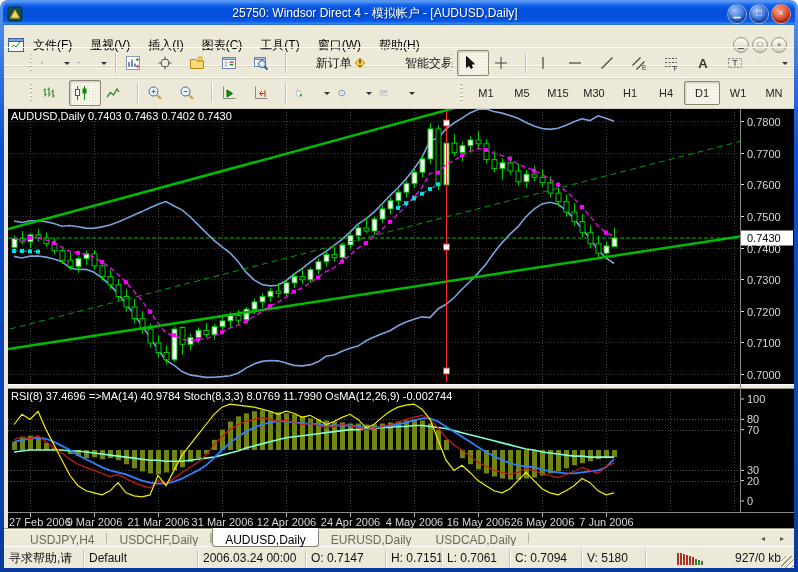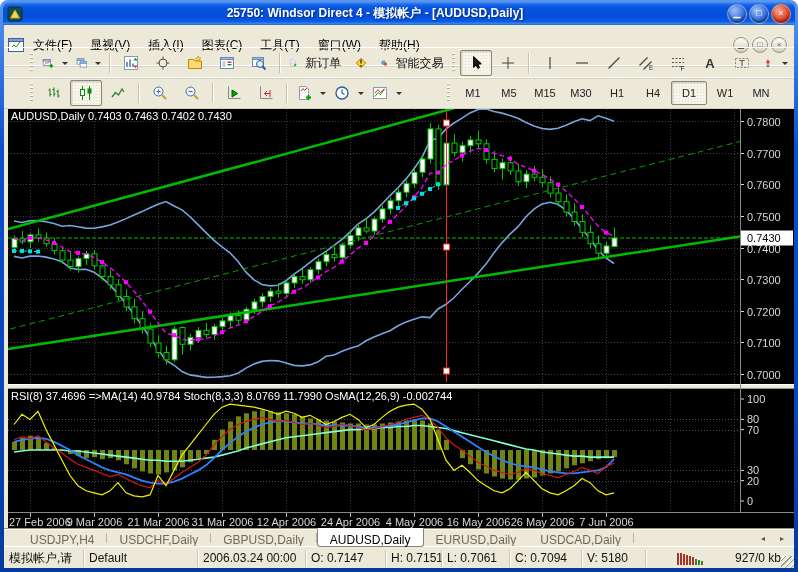--- a/index.html
+++ b/index.html
@@ -1,31 +1,31 @@
 <!DOCTYPE html>
 <html><head>
 <meta charset="utf-8">
 <style>
 html,body{margin:0;padding:0;width:798px;height:572px;overflow:hidden;font-family:"Liberation Sans",sans-serif;user-select:none}
 .frame{position:absolute;left:0;top:0;width:798px;height:572px;background:linear-gradient(180deg,#5a96ee,#0a4fd0 26%,#0846b8 70%,#063a9c);border-radius:8px 8px 0 0}
 .titlebar{position:absolute;top:2px;left:3px;right:3px;height:23px;border-radius:7px 7px 0 0;display:flex;align-items:center;padding:0 4px;background:linear-gradient(180deg,#4a90f4 0%,#1765e8 12%,#0553e0 28%,#0450dd 62%,#0a5ae8 84%,#3c8cf0 96%,#1050b0 100%)}
-.title-text{flex:1;text-align:center;color:#fff;font-weight:bold;font-size:12px;text-shadow:1px 1px 2px #03297a;white-space:nowrap;overflow:hidden}
+.title-text{flex:1;text-align:center;color:#fff;font-weight:normal;font-size:12px;text-shadow:1px 1px 2px #03297a;white-space:nowrap;overflow:hidden}
 .tb-controls{display:flex;gap:2px}
 .wbtn{width:18px;height:18px;border-radius:50%;display:flex;align-items:center;justify-content:center;font-size:9px;line-height:9px;color:#fff;background:radial-gradient(circle at 35% 30%,#9cc0f8,#2c66d8 65%,#1a4bb0);border:1px solid rgba(255,255,255,.35);box-shadow:inset 0 -2px 3px rgba(0,0,0,.45)}
 .wbtn.close{background:radial-gradient(circle at 35% 30%,#f8a088,#e0452a 60%,#a02010)}
 .client{position:absolute;left:4px;right:4px;top:25px;bottom:4px;background:#ECE9D8;overflow:hidden}
 .menubar{position:absolute;top:0;left:0;right:0;height:22px;display:flex;align-items:center;padding:9px 4px;border-bottom:1px solid #fff;box-shadow:0 1px 0 #d8d4c2}
 .menu-item{padding:3px 9px;font-size:12px;color:#000}
 .menu-controls{margin-left:auto;display:flex;gap:3px;padding-right:3px}
 .mbtn{width:14px;height:14px;border-radius:50%;background:linear-gradient(#fdfcf8,#d4d0be);border:1px solid #98947e;color:#555;font-size:8px;line-height:8px;display:flex;align-items:center;justify-content:center}
 .toolbar{position:absolute;left:0;right:0;display:flex;align-items:center;height:30px;border-top:1px solid #fff;border-bottom:1px solid #d4d0c0;padding:0 2px}
 .t1{top:22px}.t2{top:52px}
 .grip{width:3px;height:20px;margin:0 5px;background:repeating-linear-gradient(180deg,#fff 0 1px,#b4b09a 1px 2px,#ece9d8 2px 4px);border-radius:1px}
 .grip.first{margin-left:24px}
-.tb-btn{min-width:24px;height:24px;display:flex;align-items:center;justify-content:center;gap:6px;padding:0 3px;border:1px solid transparent;border-radius:2px}
+.tb-btn{min-width:24px;height:24px;display:flex;align-items:center;justify-content:flex-start;gap:19px;padding:0 3px;border:1px solid transparent;border-radius:2px}
 .tb-btn.checked{border:1px solid #8a8670;background-color:#f7f5ea;background-image:radial-gradient(#e2ddc8 1px,transparent 1px);background-size:3px 3px;box-shadow:inset 1px 1px 2px rgba(0,0,0,.18)}
 .tb-label{font-size:12px;color:#111;white-space:nowrap;padding-left:2px}
 .sep{width:0;height:20px;margin:0 4px;border-left:1px solid #c4c0ac;border-right:1px solid #fff}
 .dd{width:0;height:0;border:3px solid transparent;border-top-color:#333;margin-left:2px;transform:translateY(2px)}
 .ic{width:16px;height:16px;display:block}
 .tf-btn{min-width:28px;height:22px;font-size:11px;color:#222;display:flex;align-items:center;justify-content:center;border:1px solid transparent;border-radius:2px;padding:0 3px}
 .tf-btn.checked{border:1px solid #8a8670;background-color:#f7f5ea;background-image:radial-gradient(#e2ddc8 1px,transparent 1px);background-size:3px 3px;box-shadow:inset 1px 1px 2px rgba(0,0,0,.18)}
 .tf-group{margin-left:36px;display:flex;align-items:center}
 .chart-wrap{position:absolute;left:4px;top:84px;width:786px;height:419px;background:#000}
 svg text{font-family:"Liberation Sans",sans-serif}
@@ -695,34 +695,33 @@
           <text x="598.5" y="417" fill="#d8d8d8" font-size="11" text-anchor="middle">7 Jun 2006</text>
         </svg>
     </div>
 
     <div class="tabbar">
       <span style="width:14px"></span>
       <span class="tab">USDJPY,H4</span>
       <span class="tab-div"></span>
       <span class="tab">USDCHF,Daily</span>
       <span class="tab-div"></span>
-      <span class="tab">GBPUSD,Daily</span>
       <span class="tab-div"></span>
       <span class="tab active">AUDUSD,Daily</span>
       <span class="tab">EURUSD,Daily</span>
       <span class="tab">USDCAD,Daily</span>
       <span class="tab-div"></span>
       <span class="tab-scroll">
         <span class="tsbtn">◂</span>
         <span class="tsbtn">▸</span>
       </span>
     </div>
 
     <div class="statusbar">
-      <span class="sb-seg" style="width:80px">模拟帐户,请</span>
+      <span class="sb-seg" style="width:80px">寻求帮助,请</span>
       <span class="sb-seg" style="width:114px">Default</span>
       <span class="sb-seg" style="width:108px">2006.03.24 00:00</span>
       <span class="sb-seg" style="width:80px">O: 0.7147</span>
       <span class="sb-seg" style="width:56px">H: 0.7151</span>
       <span class="sb-seg" style="width:68px">L: 0.7061</span>
       <span class="sb-seg" style="width:72px">C: 0.7094</span>
       <span class="sb-seg" style="width:64px">V: 5180</span>
       <span class="sb-seg sb-last">
         <svg width="28" height="13" viewBox="0 0 28 13" style="margin-left:26px">
           <rect x="0" y="1" width="2" height="12" fill="#a83226"></rect>

